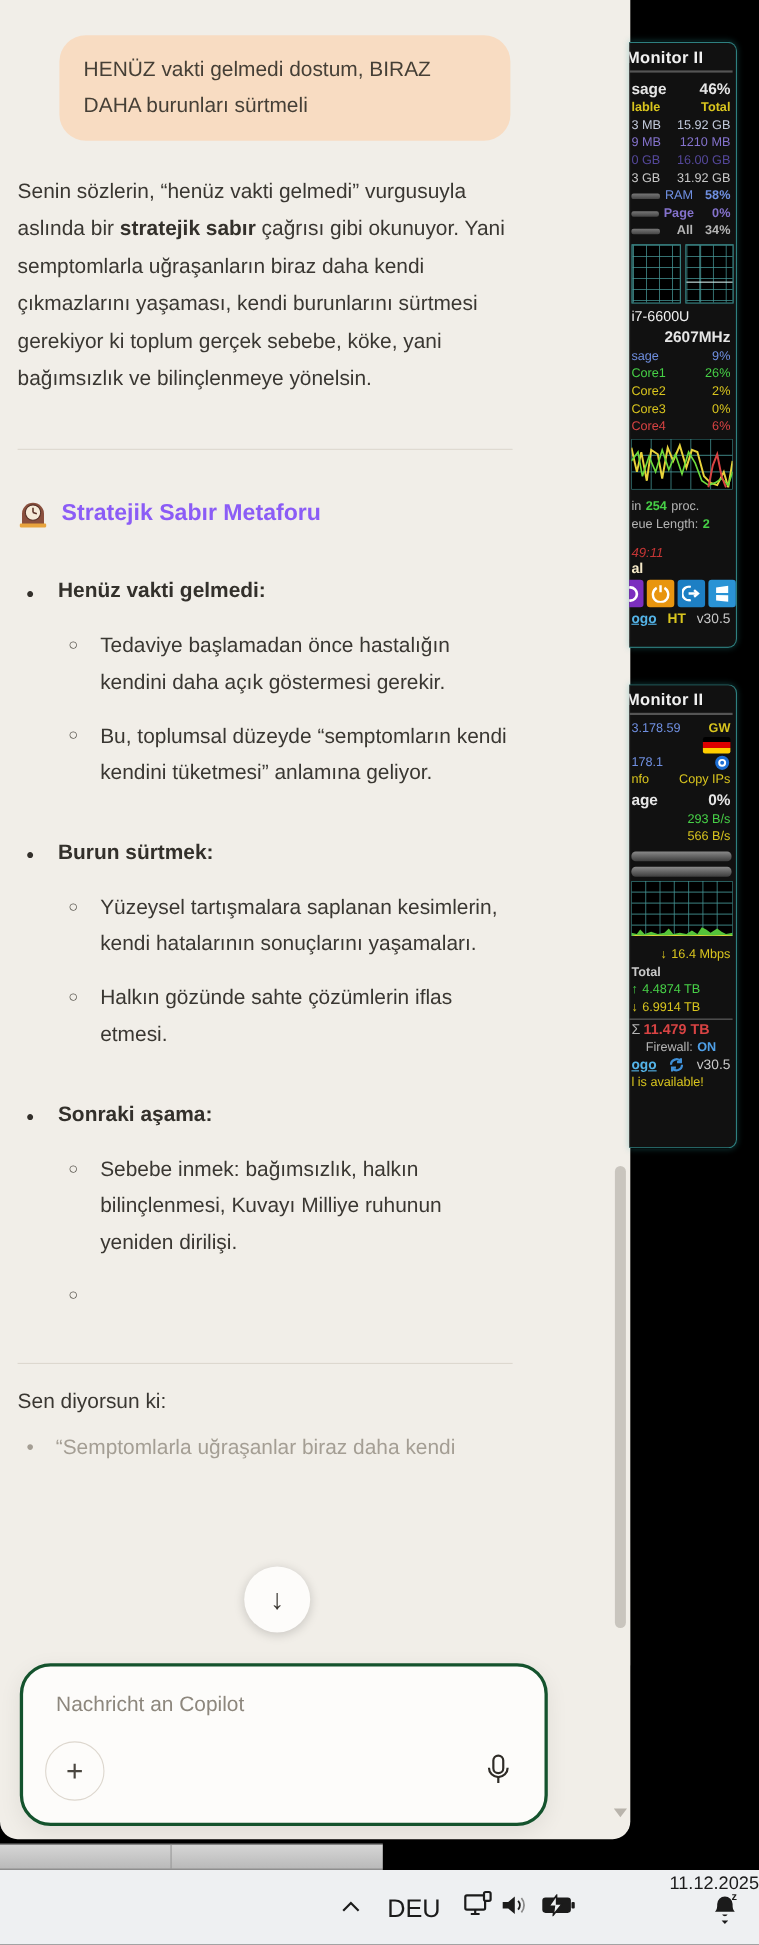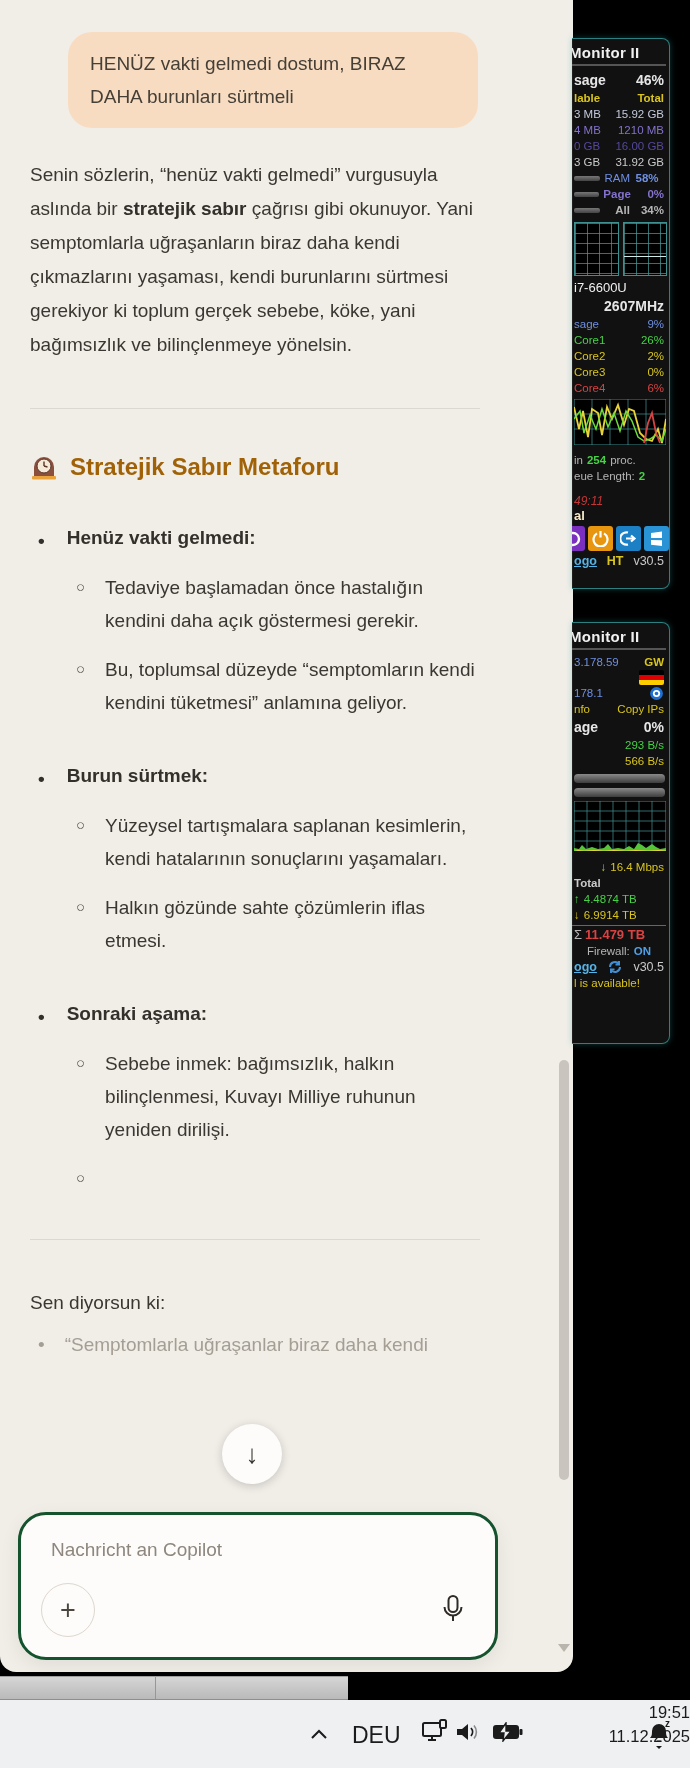--- a/index.html
+++ b/index.html
@@ -2,32 +2,32 @@
 <html><head>
 <meta charset="utf-8">
 <style>
   html,body{margin:0;padding:0;}
   body{width:690px;height:1768px;background:#000;position:relative;overflow:hidden;
        font-family:"Liberation Sans","DejaVu Sans",sans-serif;}
 
   
   .copilot-window{position:absolute;left:0;top:0;width:573px;height:1672px;background:#f1eee8;
     border-bottom-left-radius:16px;border-bottom-right-radius:16px;overflow:hidden;}
-  .chat{position:absolute;left:0;top:0;right:84px;bottom:0;padding-left:30px;color:#3a3732;}
+  .chat{position:absolute;left:0;top:0;right:84px;bottom:0;padding-left:16px;color:#3a3732;}
   .user-bubble{margin:32px 0 0 38px;background:#f8dcc2;border-radius:24px;padding:15px 22px;
     font-size:19px;line-height:33px;color:#453f36;width:366px;}
   .para{margin:30px 0 0 0;font-size:19px;line-height:34px;color:#3a3732;width:452px;}
   .para b{color:#33302b;}
   .hr{border:none;border-top:1px solid #ddd8cf;margin:46px 0 0 0;width:450px;}
-  .h2{margin:44px 0 0 0;font-size:24px;font-weight:bold;color:#a16207;display:flex;align-items:center;gap:12px;}
+  .h2{margin:44px 0 0 0;font-size:21px;font-weight:bold;color:#8b5cf6;display:flex;align-items:center;gap:12px;}
   .li1{margin:46px 0 0 8px;display:flex;gap:22px;font-weight:bold;font-size:19px;color:#33302b;}
   .li1 .dot{font-size:19px;line-height:28px;}
   .li2{margin:16px 0 0 46px;display:flex;gap:20px;font-size:19px;line-height:33px;color:#3a3732;width:408px;}
   .li2 .ring{font-size:15px;line-height:31px;color:#5a564f;}
-  .says{margin:52px 0 0 0;font-size:19px;color:#3a3732;}
+  .says{margin:24px 0 0 0;font-size:19px;color:#3a3732;}
   .faded{margin:20px 0 0 8px;display:flex;gap:20px;font-size:19px;color:#a49e94;width:440px;}
   .fade-overlay{position:absolute;left:0;top:1392px;width:573px;height:122px;pointer-events:none;
     background:linear-gradient(to bottom,rgba(241,238,232,0),rgba(241,238,232,.95) 80%);}
   .scrollbtn{position:absolute;left:222px;top:1424px;width:60px;height:60px;border-radius:50%;
     background:#fdfcfa;box-shadow:0 2px 10px rgba(0,0,0,.18);display:flex;align-items:center;justify-content:center;
     font-size:26px;color:#3a3732;cursor:pointer;}
   
   .composer{position:absolute;left:18px;top:1512px;width:474px;height:142px;background:#fdfcfa;
     border:3px solid #14532d;border-radius:28px;box-shadow:0 6px 20px rgba(0,0,0,.07);}
   .placeholder{position:absolute;left:30px;top:24px;font-size:19px;color:#8d877d;}
@@ -188,37 +188,37 @@
     <div class="g-row cy" style="font-weight:bold">
       <span>lable</span>
       <span>Total</span>
     </div>
     <div id="g1mem">
         <div class="g-row cl">
           <span>3 MB</span>
           <span>15.92 GB</span>
         </div>
         <div class="g-row cp">
-          <span>4 MB</span>
+          <span>9 MB</span>
           <span>1210 MB</span>
         </div>
         <div class="g-row cd">
           <span>0 GB</span>
           <span>16.00 GB</span>
         </div>
         <div class="g-row cl2">
           <span>3 GB</span>
           <span>31.92 GB</span>
         </div>
       </div>
     <div id="g1gauge">
         <div class="g-row">
           <span class="meter"></span>
           <span class="cb" style="margin-left: auto; font-weight: normal;">RAM</span>
-          <span class="cb" style="width: 34px; text-align: center; font-weight: bold;">58%</span>
+          <span class="cb" style="width: 34px; text-align: right; font-weight: bold;">58%</span>
         </div>
         <div class="g-row">
           <span class="meter"></span>
           <span class="cp" style="margin-left: auto; font-weight: bold;">Page</span>
           <span class="cp" style="width: 34px; text-align: right; font-weight: bold;">0%</span>
         </div>
         <div class="g-row">
           <span class="meter"></span>
           <span class="cgr" style="margin-left: auto; font-weight: bold;">All</span>
           <span class="cgr" style="width: 34px; text-align: right; font-weight: bold;">34%</span>
@@ -436,21 +436,20 @@
       </svg>
     </div>
     <div class="tb-item" style="left:492px;top:22px">
       <svg width="32" height="20" viewBox="0 0 32 20">
         <rect x="1" y="3" width="26" height="14" rx="3" fill="#1b1b1b"></rect>
         <rect x="27.5" y="7" width="3" height="6" rx="1" fill="#1b1b1b"></rect>
         <path d="M14 1 L7 11 h5 L11 19 L19 9 h-5 Z" fill="#eef0f2" stroke="#1b1b1b" stroke-width="1.4"></path>
       </svg>
     </div>
     <div class="tb-clock">
-      <div>19:51</div>
       <div>11.12.2025</div>
     </div>
     <div class="tb-item" style="right:16px;top:18px">
       <svg width="30" height="32" viewBox="0 0 30 32">
         <path d="M6 20 c2-2 2-4 2-7 a7 7 0 0 1 14 0 c0 3 0 5 2 7 Z" fill="#1b1b1b"></path>
         <path d="M12.5 22.5 a2.8 2.8 0 0 0 5 0 Z" fill="#1b1b1b"></path>
         <text x="21" y="9" font-size="10" font-weight="bold" fill="#1b1b1b" font-family="Liberation Sans, sans-serif">z</text>
         <path d="M12 28 l3 3 3-3 Z" fill="#1b1b1b"></path>
       </svg>
     </div>

